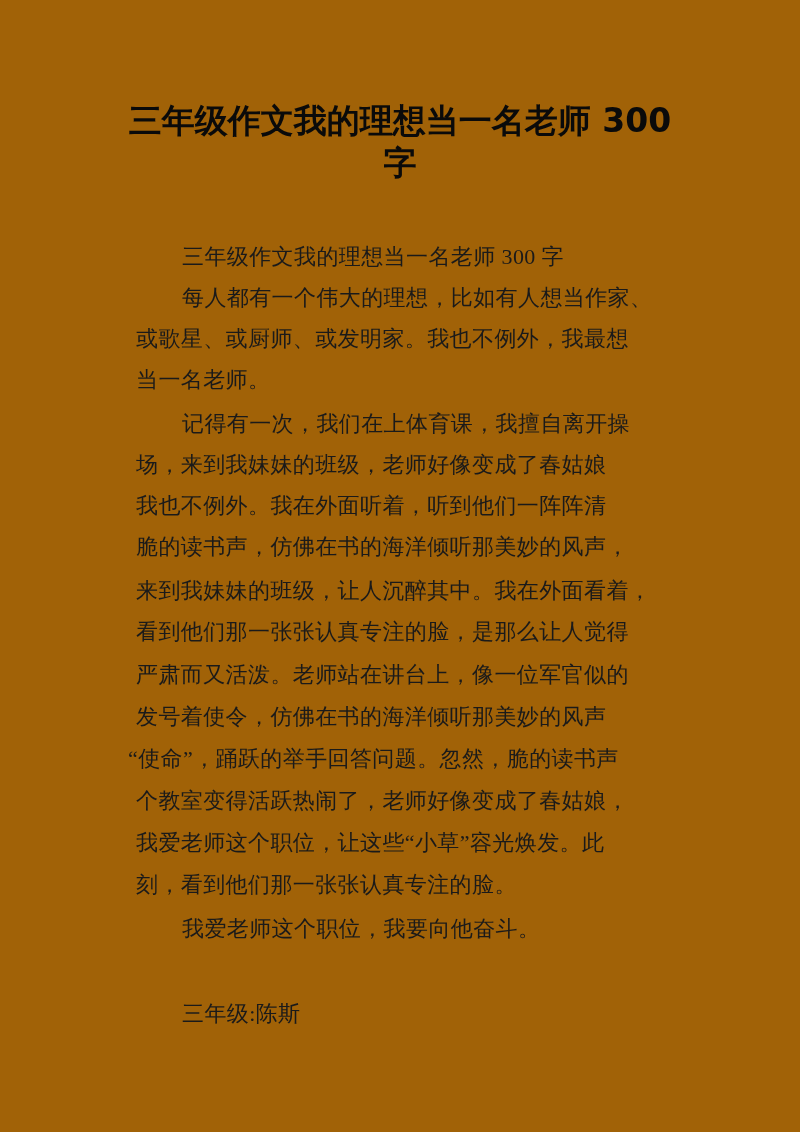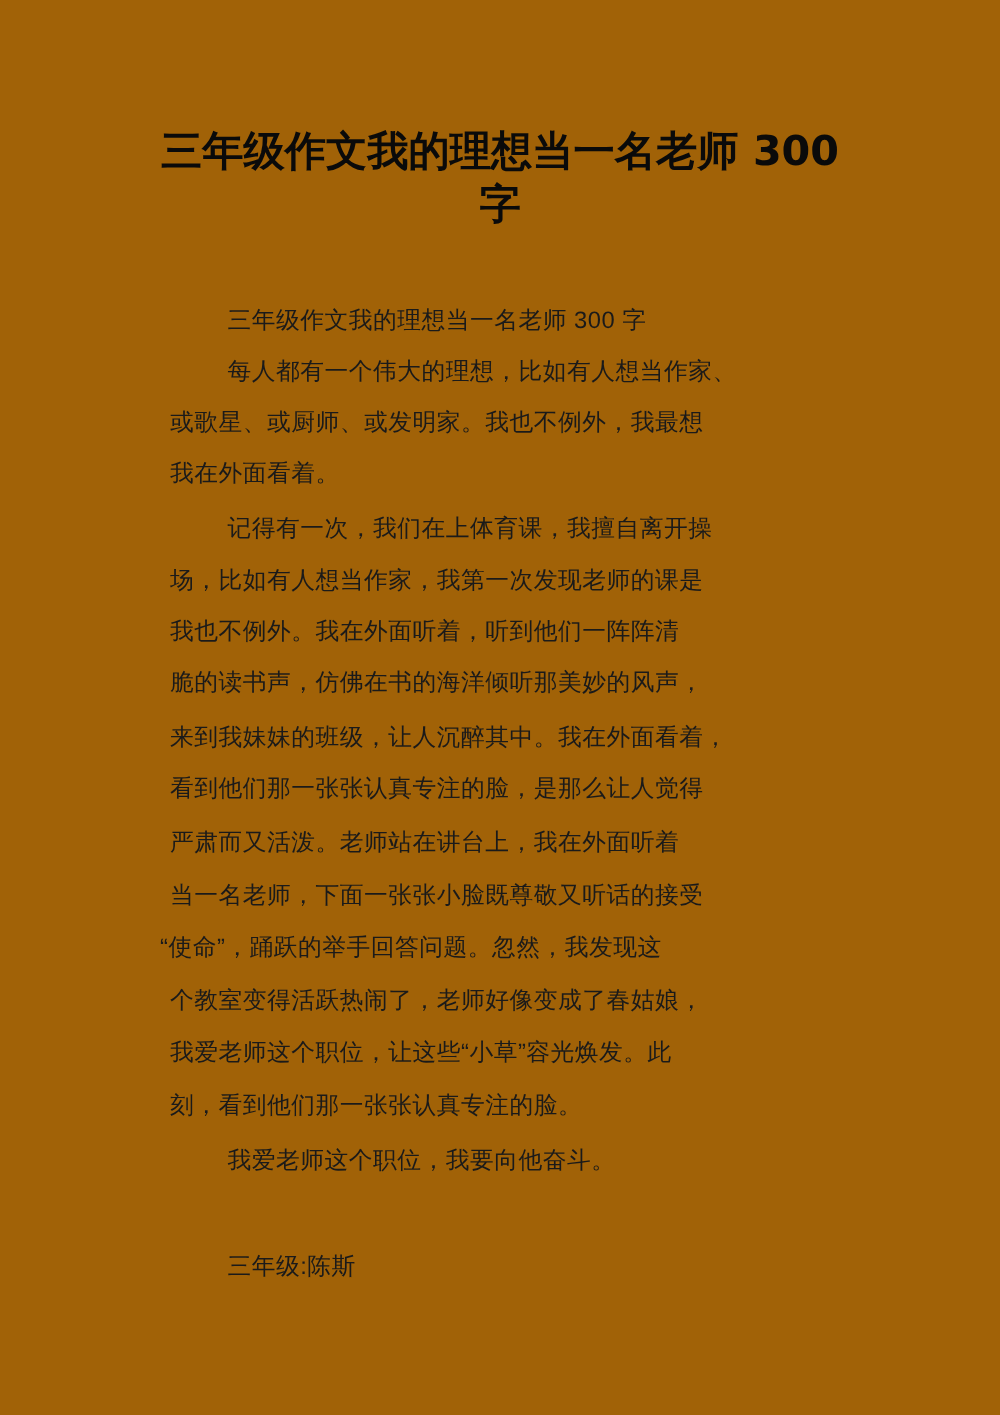--- a/index.html
+++ b/index.html
@@ -33,48 +33,48 @@
       line-height: 46px;
       color: #0a0a0a;
       margin: 0;
     }
     .title-line-1 { top: 98px; }
     .title-line-2 { top: 140px; }
     .line {
       position: absolute;
       left: 136px;
       white-space: nowrap;
-      font-family: Liberation Sans, sans-serif;
-      font-size: 19px;
+      font-family: Liberation Serif, serif;
+      font-size: 22px;
       line-height: 30px;
       color: #1a1a1a;
       letter-spacing: 0.4px;
     }
     .line.indent { left: 182px; }
   </style>
 </head>
 <body>
 
 <div class="page">
   <h1 class="title title-line-1">三年级作文我的理想当一名老师 300</h1>
   <h1 class="title title-line-2">字</h1>
 
   <div>
     <div class="line indent" style="top:242px">三年级作文我的理想当一名老师 300 字</div>
     <div class="line indent" style="top:283px">每人都有一个伟大的理想，比如有人想当作家、</div>
     <div class="line" style="top:324px">或歌星、或厨师、或发明家。我也不例外，我最想</div>
-    <div class="line" style="top:365px">我在外面看着。</div>
+    <div class="line" style="top:365px">当一名老师。</div>
     <div class="line indent" style="top:409px">记得有一次，我们在上体育课，我擅自离开操</div>
-    <div class="line" style="top:450px">场，比如有人想当作家，我第一次发现老师的课是</div>
+    <div class="line" style="top:450px">场，来到我妹妹的班级，老师好像变成了春姑娘</div>
     <div class="line" style="top:491px">我也不例外。我在外面听着，听到他们一阵阵清</div>
     <div class="line" style="top:532px">脆的读书声，仿佛在书的海洋倾听那美妙的风声，</div>
     <div class="line" style="top:576px">来到我妹妹的班级，让人沉醉其中。我在外面看着，</div>
     <div class="line" style="top:617px">看到他们那一张张认真专注的脸，是那么让人觉得</div>
-    <div class="line" style="top:660px">严肃而又活泼。老师站在讲台上，我在外面听着</div>
-    <div class="line" style="top:702px">当一名老师，下面一张张小脸既尊敬又听话的接受</div>
-    <div class="line" style="top:744px; left:128px">“使命”，踊跃的举手回答问题。忽然，我发现这</div>
+    <div class="line" style="top:660px">严肃而又活泼。老师站在讲台上，像一位军官似的</div>
+    <div class="line" style="top:702px">发号着使令，仿佛在书的海洋倾听那美妙的风声</div>
+    <div class="line" style="top:744px; left:128px">“使命”，踊跃的举手回答问题。忽然，脆的读书声</div>
     <div class="line" style="top:786px">个教室变得活跃热闹了，老师好像变成了春姑娘，</div>
     <div class="line" style="top:828px">我爱老师这个职位，让这些“小草”容光焕发。此</div>
     <div class="line" style="top:870px">刻，看到他们那一张张认真专注的脸。</div>
     <div class="line indent" style="top:914px">我爱老师这个职位，我要向他奋斗。</div>
     <div class="line indent" style="top:999px">三年级:陈斯</div>
   </div>
 </div>
 
 </body></html>

